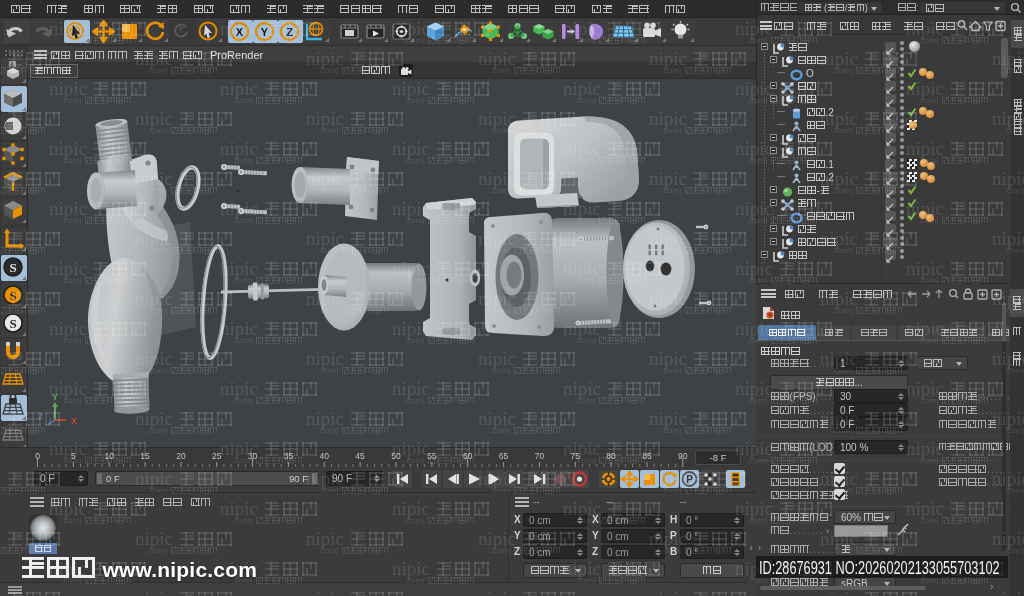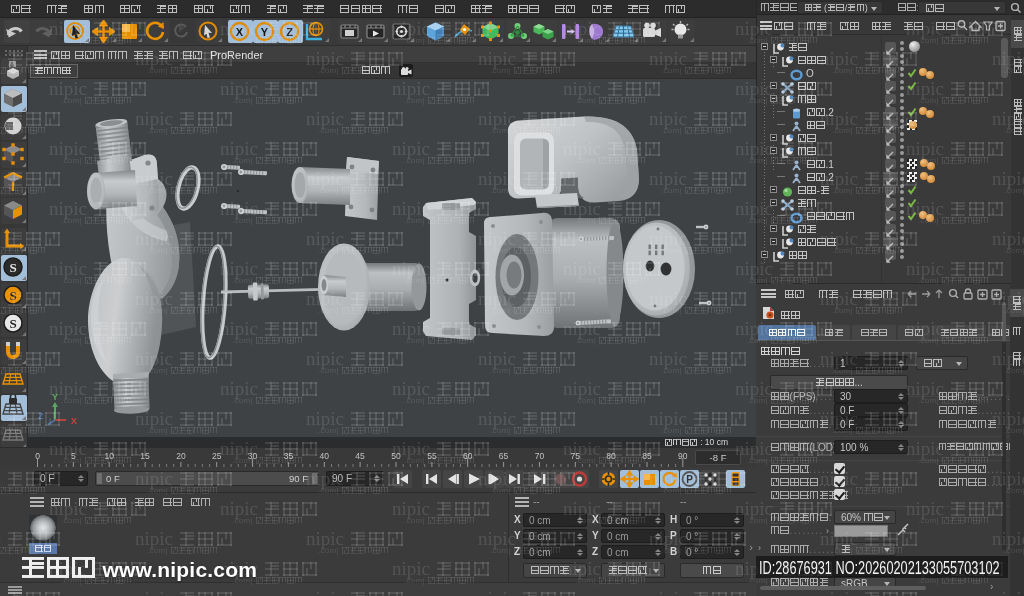--- a/index.html
+++ b/index.html
@@ -561,23 +561,20 @@
 <g stroke-width="2" fill="none">
         <path d="M27 341 L27 327" stroke="#58a85e"></path>
         <path d="M27 341 L38 341" stroke="#b8453c"></path>
         <path d="M27 341 L20 345.5" stroke="#4a6f9e"></path>
       </g>
 <path d="M27 323 L30 328 L24 328 Z" fill="#58a85e"></path>
 <text x="24" y="321" font-size="9" font-weight="bold" fill="#58a85e" font-family="Liberation Sans">Y</text>
 <text x="43" y="345" font-size="9" font-weight="bold" fill="#c2473d" font-family="Liberation Sans">X</text>
 <text x="10" y="340" font-size="9" font-weight="bold" fill="#4a6f9e" font-family="Liberation Sans">Z</text>
 </svg>
-<div class="ab" style="left:0;top:391px;width:728px;height:10px;background:#2b2c2d;color:#d8d8d8;font-size:8.5px">
-      <span style="position:absolute;right:28px;top:0"><i class="h g5"></i><i class="h g2"></i><i class="h g0"></i><i class="h g5"></i> : 10 cm</span>
-    </div>
 </div>
 <div class="ab" style="left:0;top:447px;width:756px;height:20px;background:#393939;border-top:1px solid #2c2c2c">
 <svg class="ab" style="left:0;top:0" width="756" height="20" viewBox="0 0 756 20">
       <text x="37.5" y="11" text-anchor="middle" font-size="8.5" fill="#c2c2c2" font-family="Liberation Sans">0</text>
       <rect x="37.0" y="10" width="1" height="9" fill="#9a9a9a"></rect>
       <rect x="44.2" y="16" width="1" height="3" fill="#7a7a7a"></rect>
       <rect x="51.3" y="16" width="1" height="3" fill="#7a7a7a"></rect>
       <rect x="58.5" y="16" width="1" height="3" fill="#7a7a7a"></rect>
       <rect x="65.7" y="16" width="1" height="3" fill="#7a7a7a"></rect>
       <text x="73.3" y="11" text-anchor="middle" font-size="8.5" fill="#c2c2c2" font-family="Liberation Sans">5</text>

